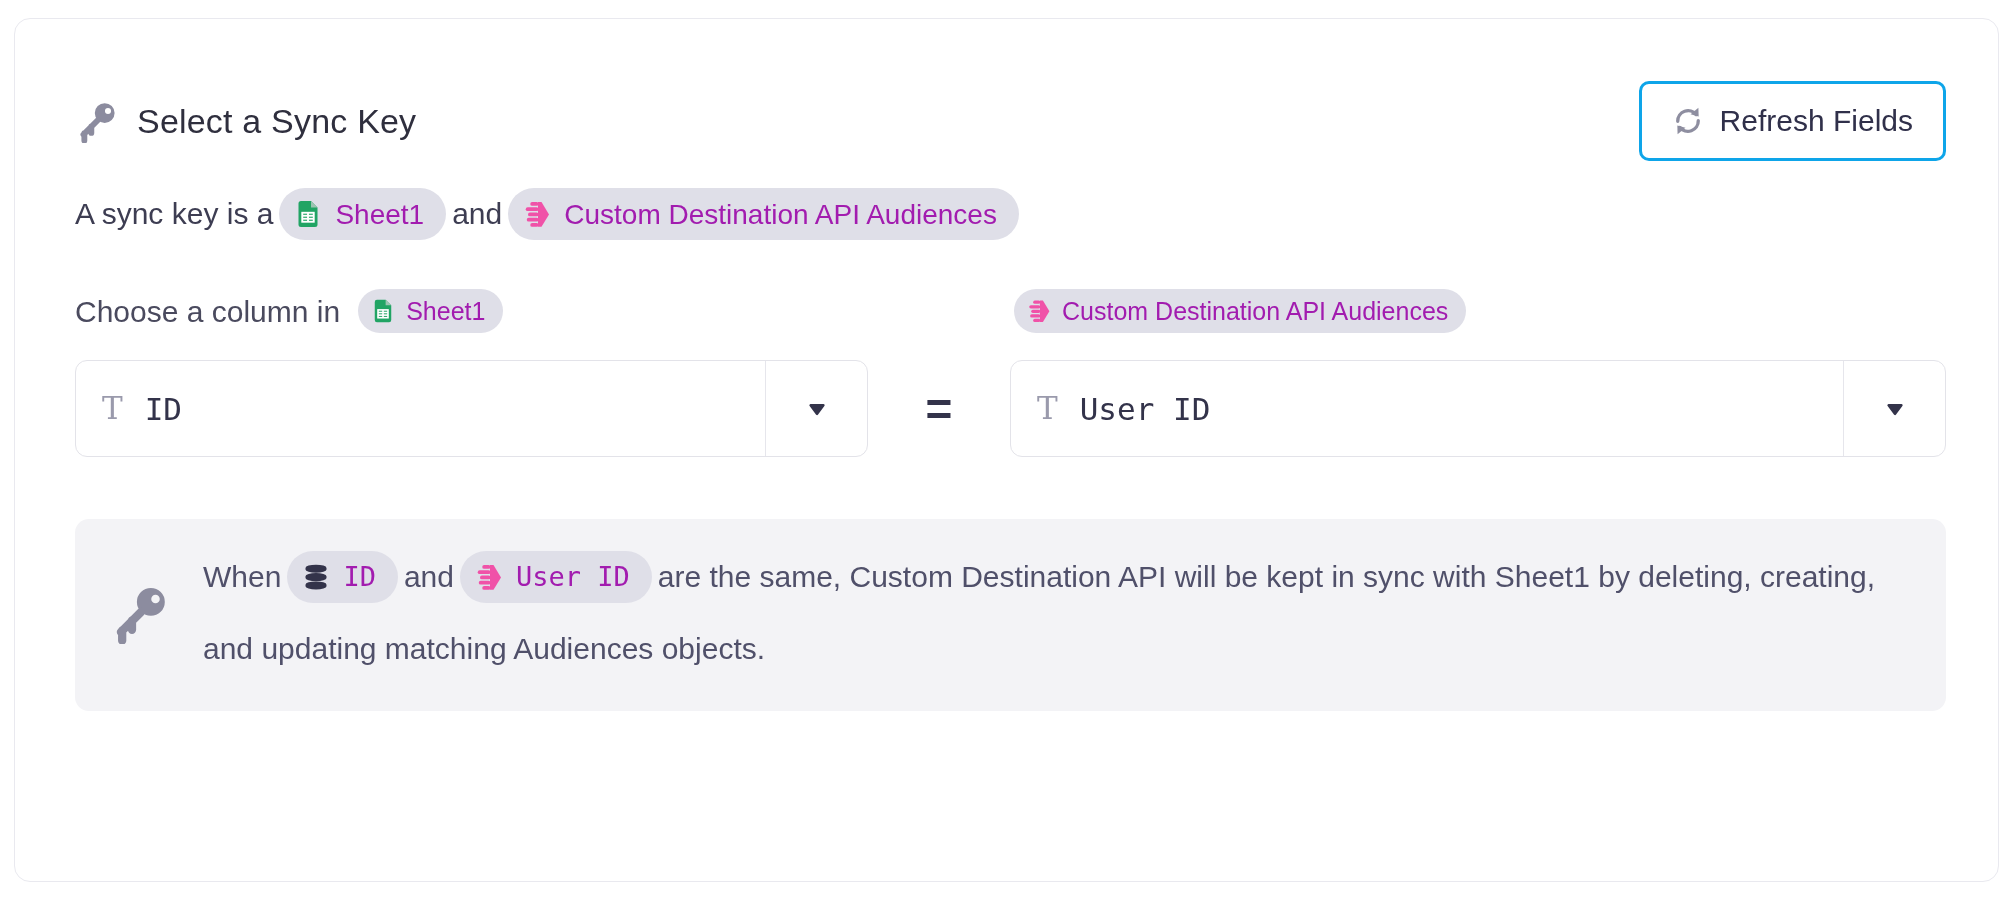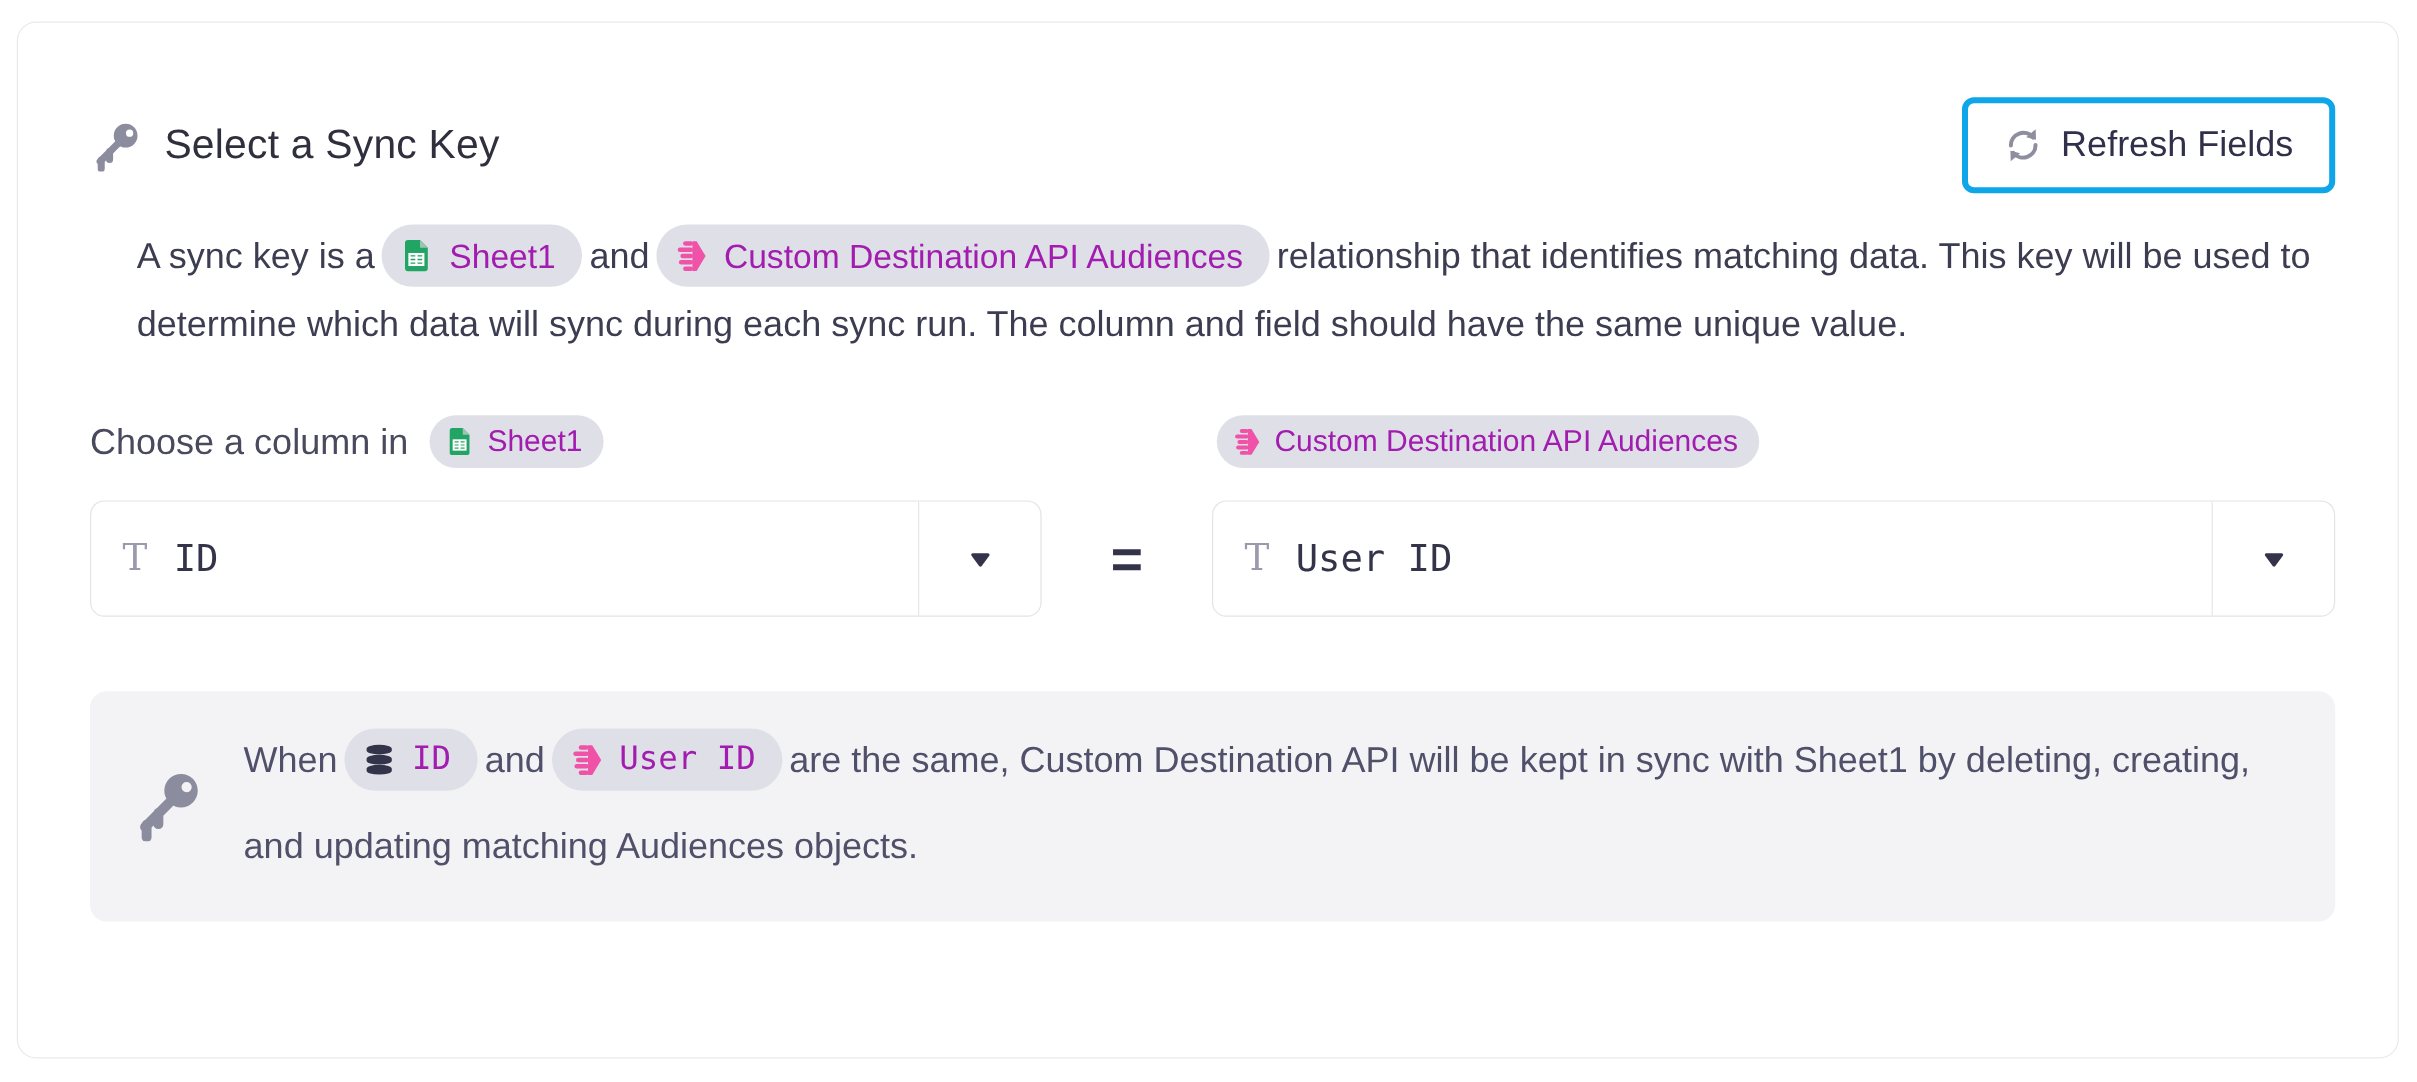--- a/index.html
+++ b/index.html
@@ -15,27 +15,27 @@
   
   .header-row { margin-top:62px; height:80px; display:flex; align-items:center; }
   .header-left { display:flex; align-items:center; gap:18px; }
   .icon { display:inline-block; flex:none; }
   .icon svg { display:block; width:100%; height:100%; }
   .key-icon-sm { width:44px; height:44px; }
   .key-icon-lg { width:62px; height:62px; }
   .page-title { font-size:34px; font-weight:500; color:#2F2F3E; letter-spacing:.2px; }
   .refresh-btn {
     margin-left:auto; height:80px; display:flex; align-items:center; gap:16px;
-    background:#fff; border:5px solid #0ea5e9; border-radius:10px; padding:0 30px;
+    background:#fff; border:3px solid #0ea5e9; border-radius:10px; padding:0 30px;
     font-size:30px; color:#30304A; cursor:pointer; font-family:inherit;
   }
   .refresh-icon { width:32px; height:32px; }
 
   
-  .desc { margin-top:24px; font-size:30px; line-height:57px; color:#3D3D52; max-width:1860px;margin-left:39px; }
+  .desc { margin-top:24px; font-size:30px; line-height:57px; color:#3D3D52; max-width:1860px; }
 
   .badge {
     display:inline-flex; align-items:center; gap:12px; vertical-align:middle;
     background:#DFDFE8; border-radius:999px; height:52px; padding:0 22px 0 14px;
     color:#a21caf; font-size:28px; white-space:nowrap; margin:0 6px; position:relative; top:-2px;
   }
   .badge .b-icon { width:30px; height:30px; }
   .badge.small { height:44px; font-size:25px; gap:10px; padding:0 18px 0 12px; margin:0 4px; top:-1px; }
   .badge.small .b-icon { width:26px; height:26px; }
   .badge .mono { font-family:"DejaVu Sans Mono", monospace; font-size:27px; }
@@ -139,21 +139,21 @@
           </svg>
         </span>
         <span>Sheet1</span>
       </span><span>and</span><span class="badge">
         <span class="icon b-icon">
           <svg viewBox="0 0 24 24">
             <use href="#ic-dest"></use>
           </svg>
         </span>
         <span>Custom Destination API Audiences</span>
-      </span><span>relationship that identifies matching data. This key will be used to determine which data will sync during each sync run. The column and field should have the same unique value.</span></p>
+      </span></p>
 
   <div class="sync-row">
 
     <div class="picker-col left">
       <div class="picker-label">
         <span>Choose a column in</span>
         <span class="badge small">
           <span class="icon b-icon">
               <svg viewBox="0 0 24 24">
                 <use href="#ic-sheets"></use>

